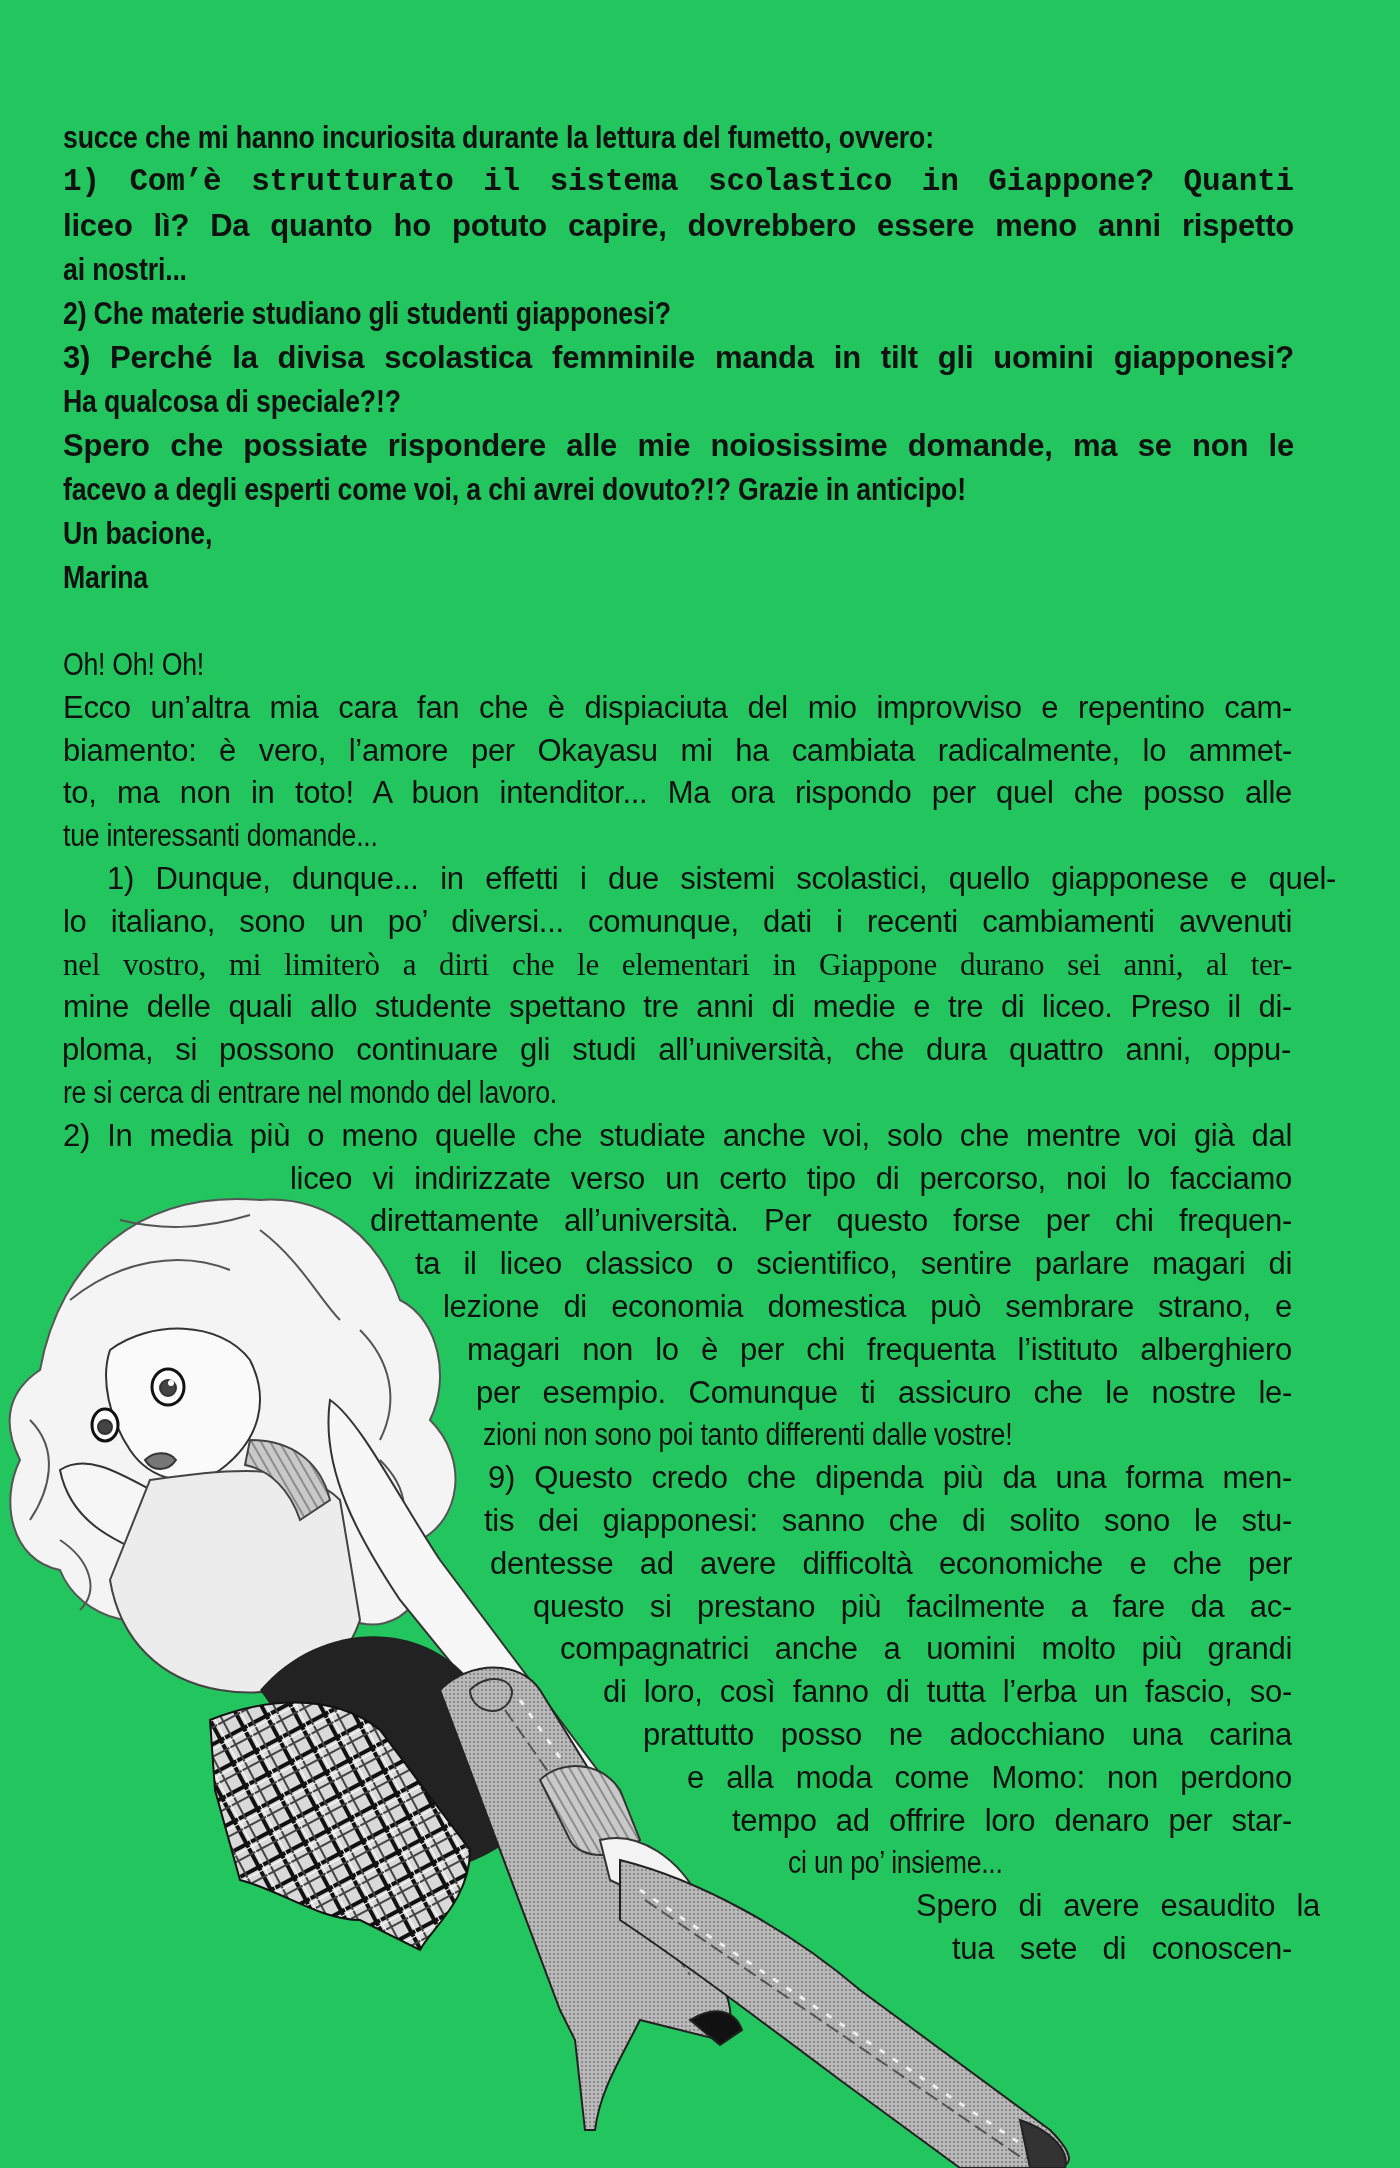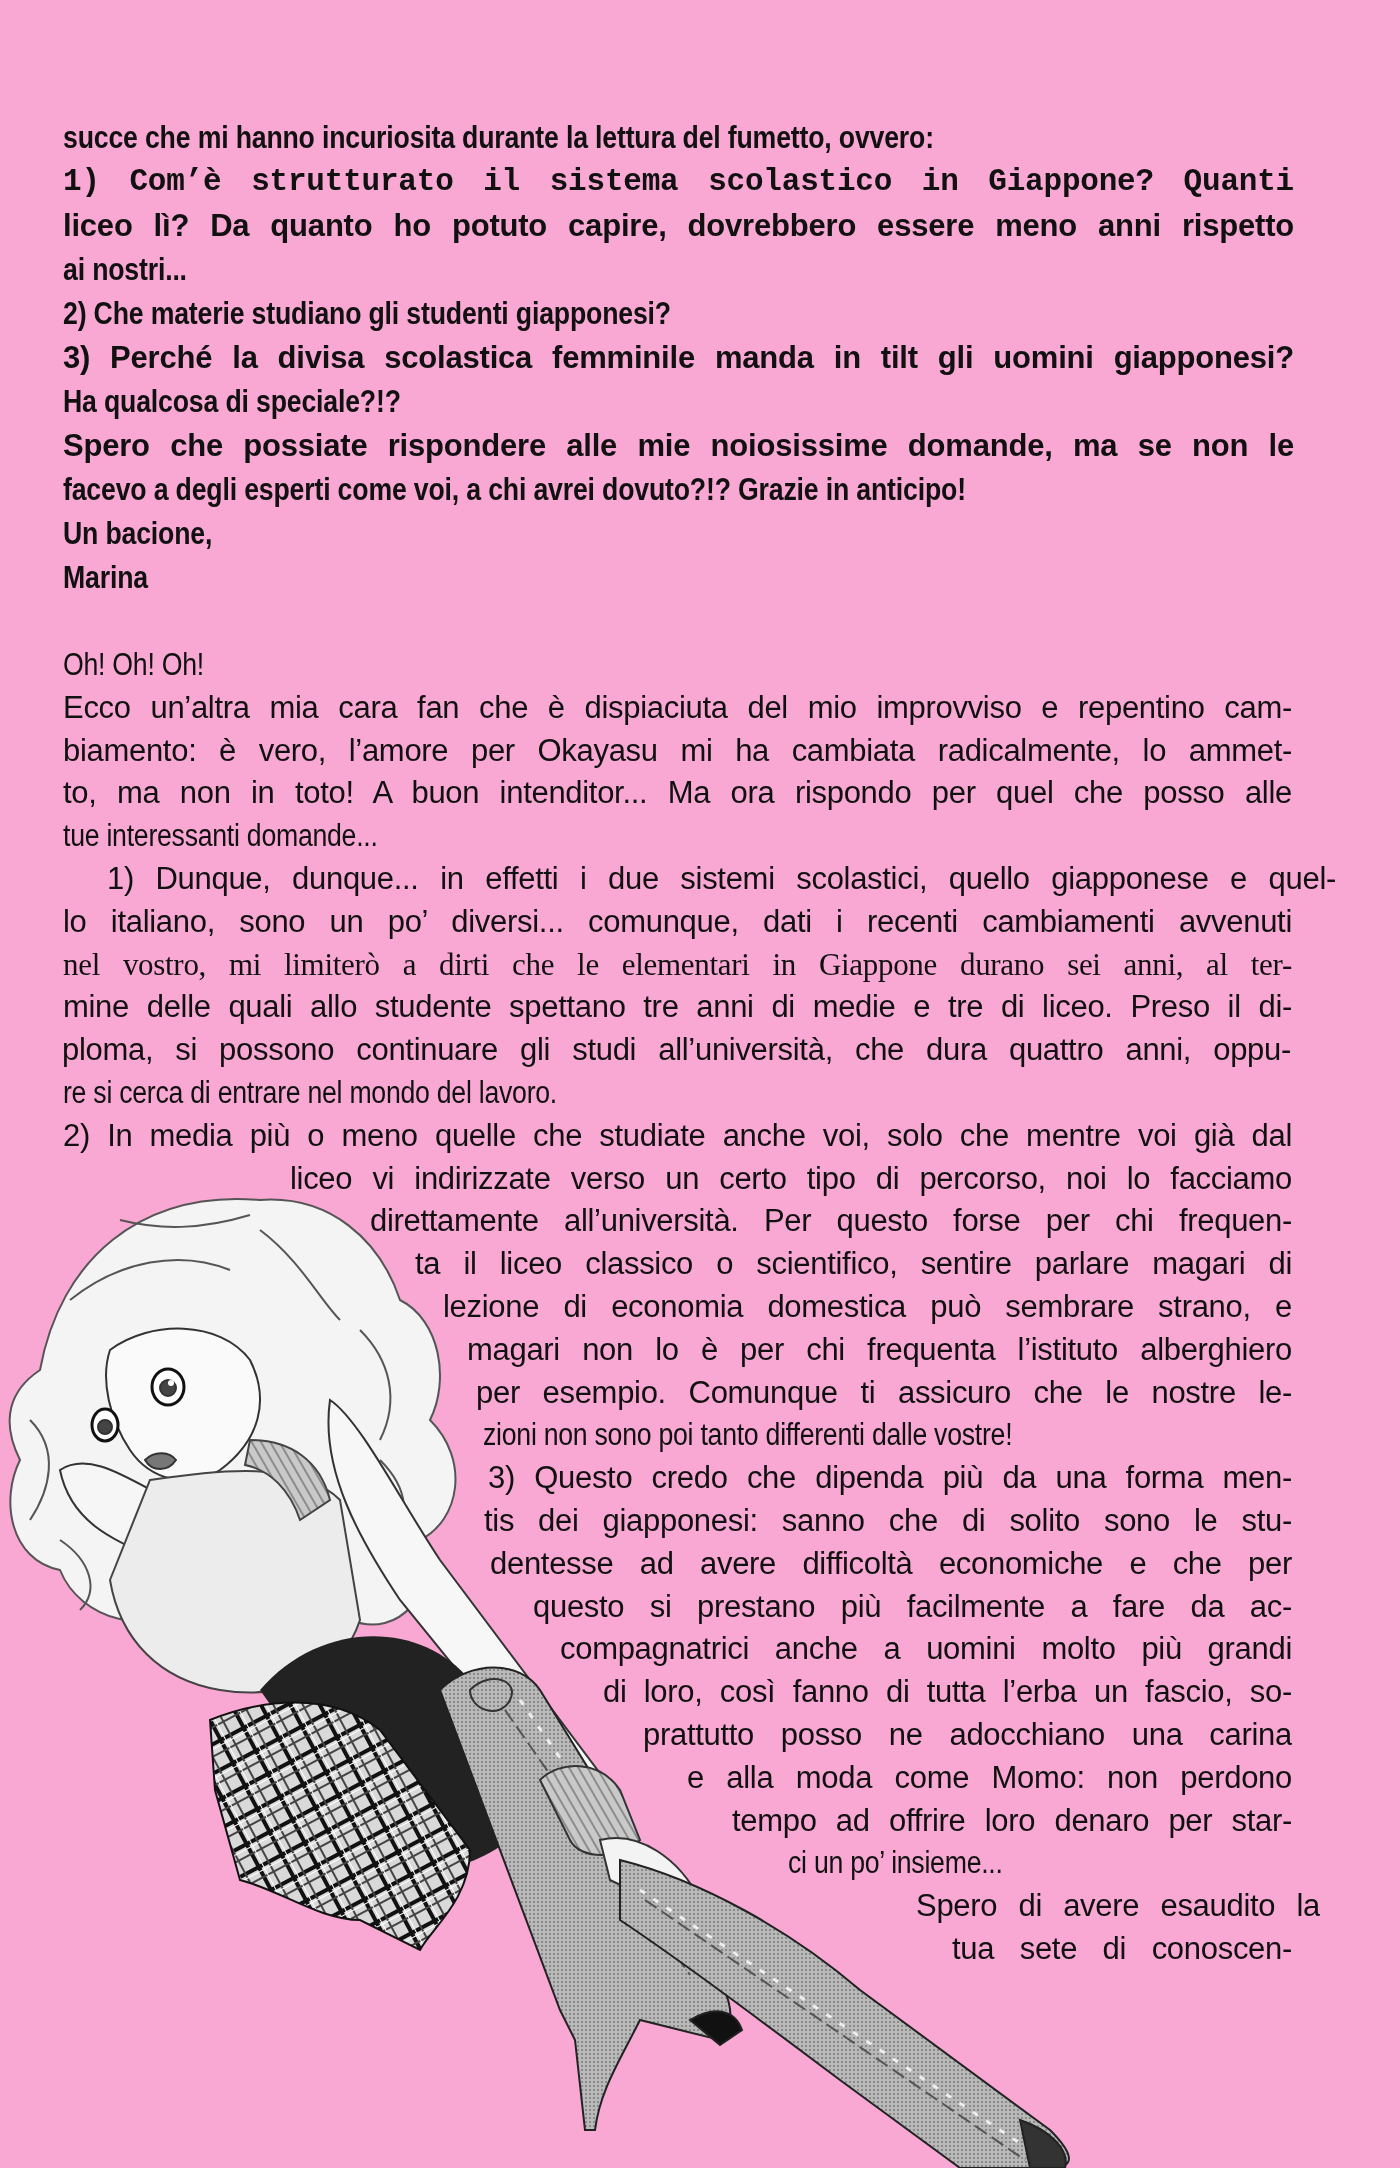--- a/index.html
+++ b/index.html
@@ -1,17 +1,17 @@
 <!DOCTYPE html>
 <html><head>
 <meta charset="utf-8">
 <style>
   html, body { margin: 0; padding: 0; background: #ffffff; }
   body { width: 1400px; height: 2168px; position: relative; overflow: hidden; }
-  .page { position: absolute; left: 0; top: 0; width: 1400px; height: 2168px; background: #f9a8d4; }
+  .page { position: absolute; left: 0; top: 0; width: 1400px; height: 2168px; background: #22c55e; }
   .illustration { position: absolute; left: 0; top: 1150px; width: 1400px; height: 1018px; z-index: 1; }
   .line {
     position: absolute;
     white-space: nowrap;
     color: #111;
     font-family: "Liberation Sans", sans-serif;
     z-index: 2;
     transform-origin: left bottom;
   }
   .bold-line { font-weight: bold; font-size: 31px; line-height: 36px; letter-spacing: -0.2px; }
@@ -147,21 +147,21 @@
       <div class="line reg-line justify" style="top: 1032px; left: 62px; width: 1229px;">ploma, si possono continuare gli studi all’università, che dura quattro anni, oppu-</div>
       <div class="line reg-line" style="top: 1075px; left: 63px; transform: scaleX(0.86);">re si cerca di entrare nel mondo del lavoro.</div>
       <div class="line reg-line justify" style="top: 1118px; left: 63px; width: 1229px;">2) In media più o meno quelle che studiate anche voi, solo che mentre voi già dal</div>
       <div class="line reg-line justify" style="top: 1161px; left: 290px; width: 1002px;">liceo vi indirizzate verso un certo tipo di percorso, noi lo facciamo</div>
       <div class="line reg-line justify" style="top: 1203px; left: 370px; width: 922px;">direttamente all’università. Per questo forse per chi frequen-</div>
       <div class="line reg-line justify" style="top: 1246px; left: 415px; width: 877px;">ta il liceo classico o scientifico, sentire parlare magari di</div>
       <div class="line reg-line justify" style="top: 1289px; left: 443px; width: 849px;">lezione di economia domestica può sembrare strano, e</div>
       <div class="line reg-line justify" style="top: 1332px; left: 467px; width: 825px;">magari non lo è per chi frequenta l’istituto alberghiero</div>
       <div class="line reg-line justify" style="top: 1375px; left: 476px; width: 816px;">per esempio. Comunque ti assicuro che le nostre le-</div>
       <div class="line reg-line" style="top: 1417px; left: 483px; transform: scaleX(0.86);">zioni non sono poi tanto differenti dalle vostre!</div>
-      <div class="line reg-line justify" style="top: 1460px; left: 488px; width: 804px;">3) Questo credo che dipenda più da una forma men-</div>
+      <div class="line reg-line justify" style="top: 1460px; left: 488px; width: 804px;">9) Questo credo che dipenda più da una forma men-</div>
       <div class="line reg-line justify" style="top: 1503px; left: 484px; width: 808px;">tis dei giapponesi: sanno che di solito sono le stu-</div>
       <div class="line reg-line justify" style="top: 1546px; left: 490px; width: 802px;">dentesse ad avere difficoltà economiche e che per</div>
       <div class="line reg-line justify" style="top: 1589px; left: 533px; width: 759px;">questo si prestano più facilmente a fare da ac-</div>
       <div class="line reg-line justify" style="top: 1631px; left: 560px; width: 732px;">compagnatrici anche a uomini molto più grandi</div>
       <div class="line reg-line justify" style="top: 1674px; left: 603px; width: 689px;">di loro, così fanno di tutta l’erba un fascio, so-</div>
       <div class="line reg-line justify" style="top: 1717px; left: 643px; width: 649px;">prattutto posso ne adocchiano una carina</div>
       <div class="line reg-line justify" style="top: 1760px; left: 687px; width: 605px;">e alla moda come Momo: non perdono</div>
       <div class="line reg-line justify" style="top: 1803px; left: 732px; width: 560px;">tempo ad offrire loro denaro per star-</div>
       <div class="line reg-line" style="top: 1845px; left: 788px; transform: scaleX(0.86);">ci un po’ insieme...</div>
       <div class="line reg-line justify" style="top: 1888px; left: 888px; width: 404px; margin-left: 28px;">Spero di avere esaudito la</div>

